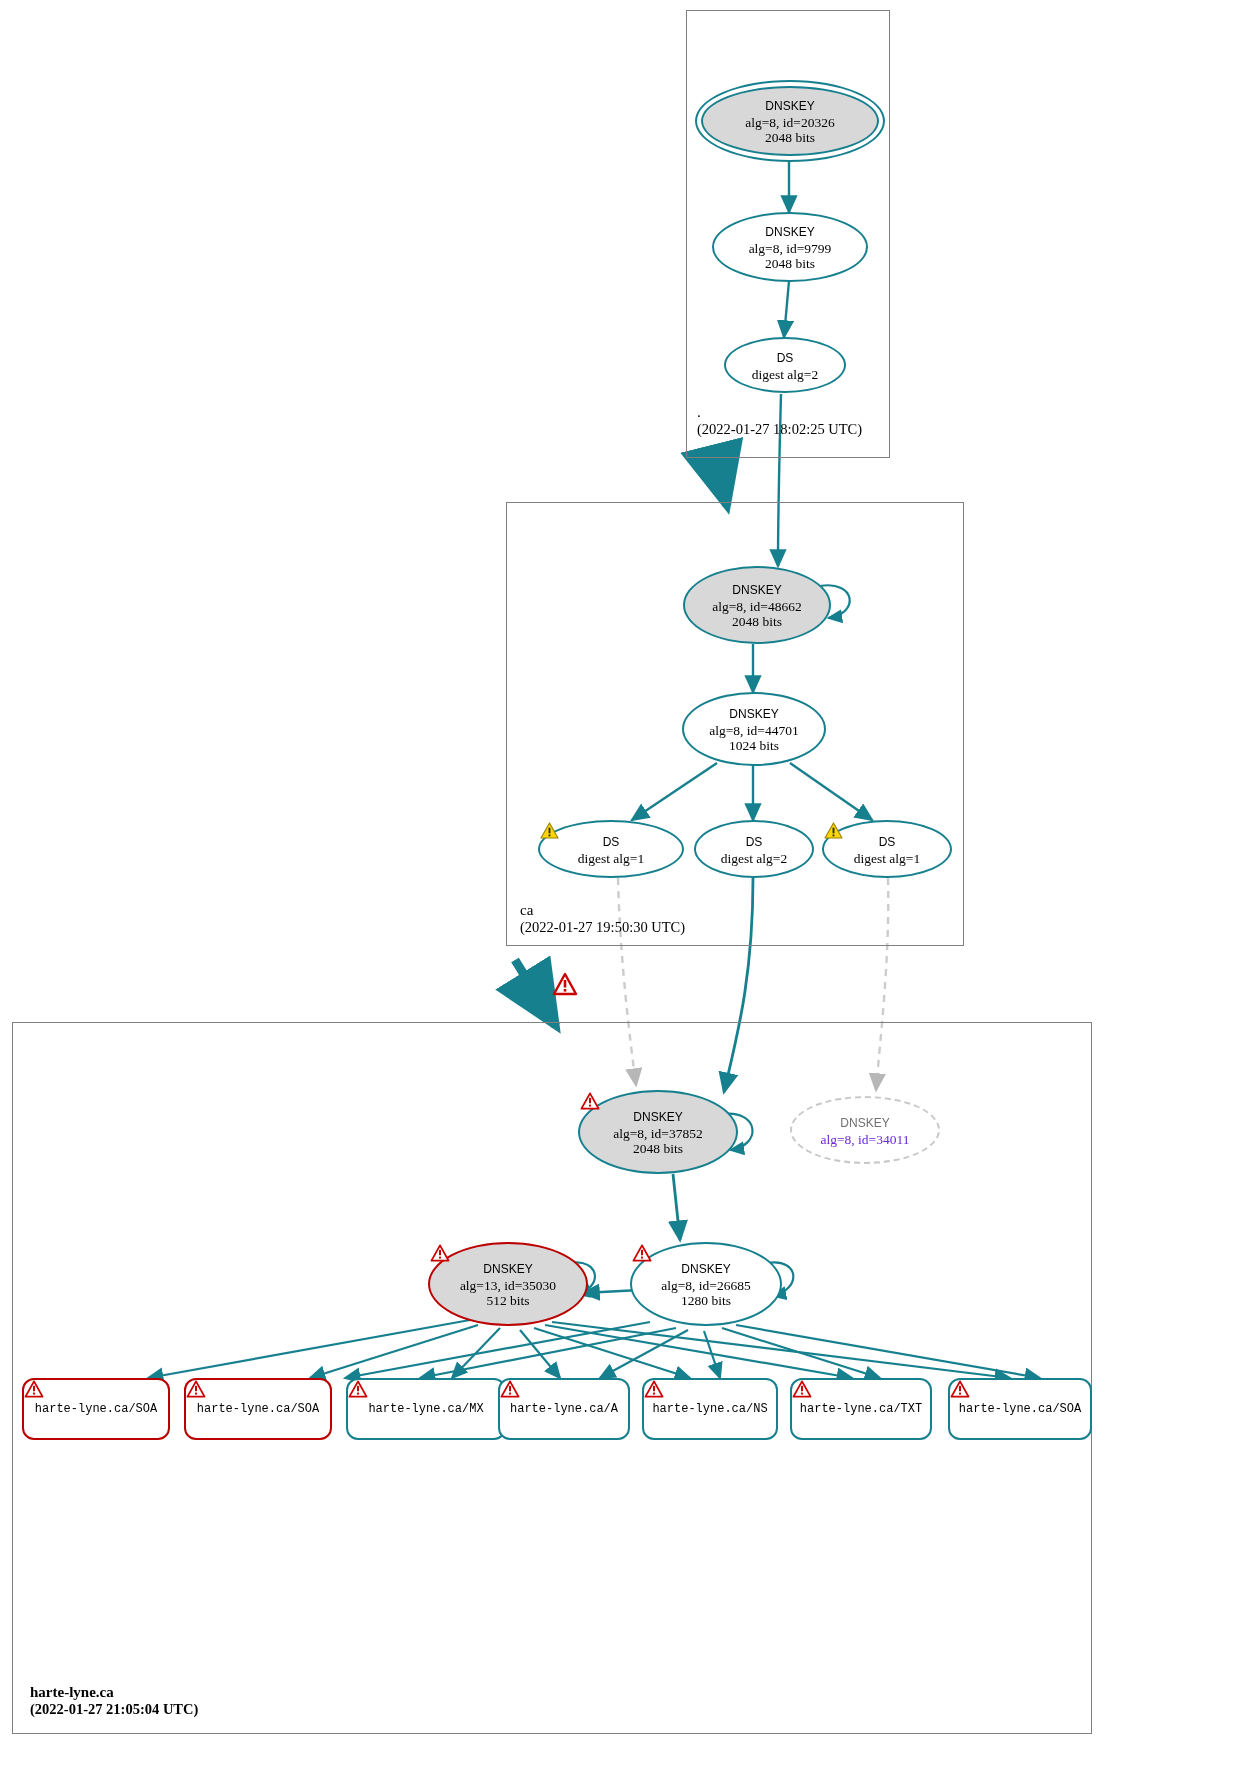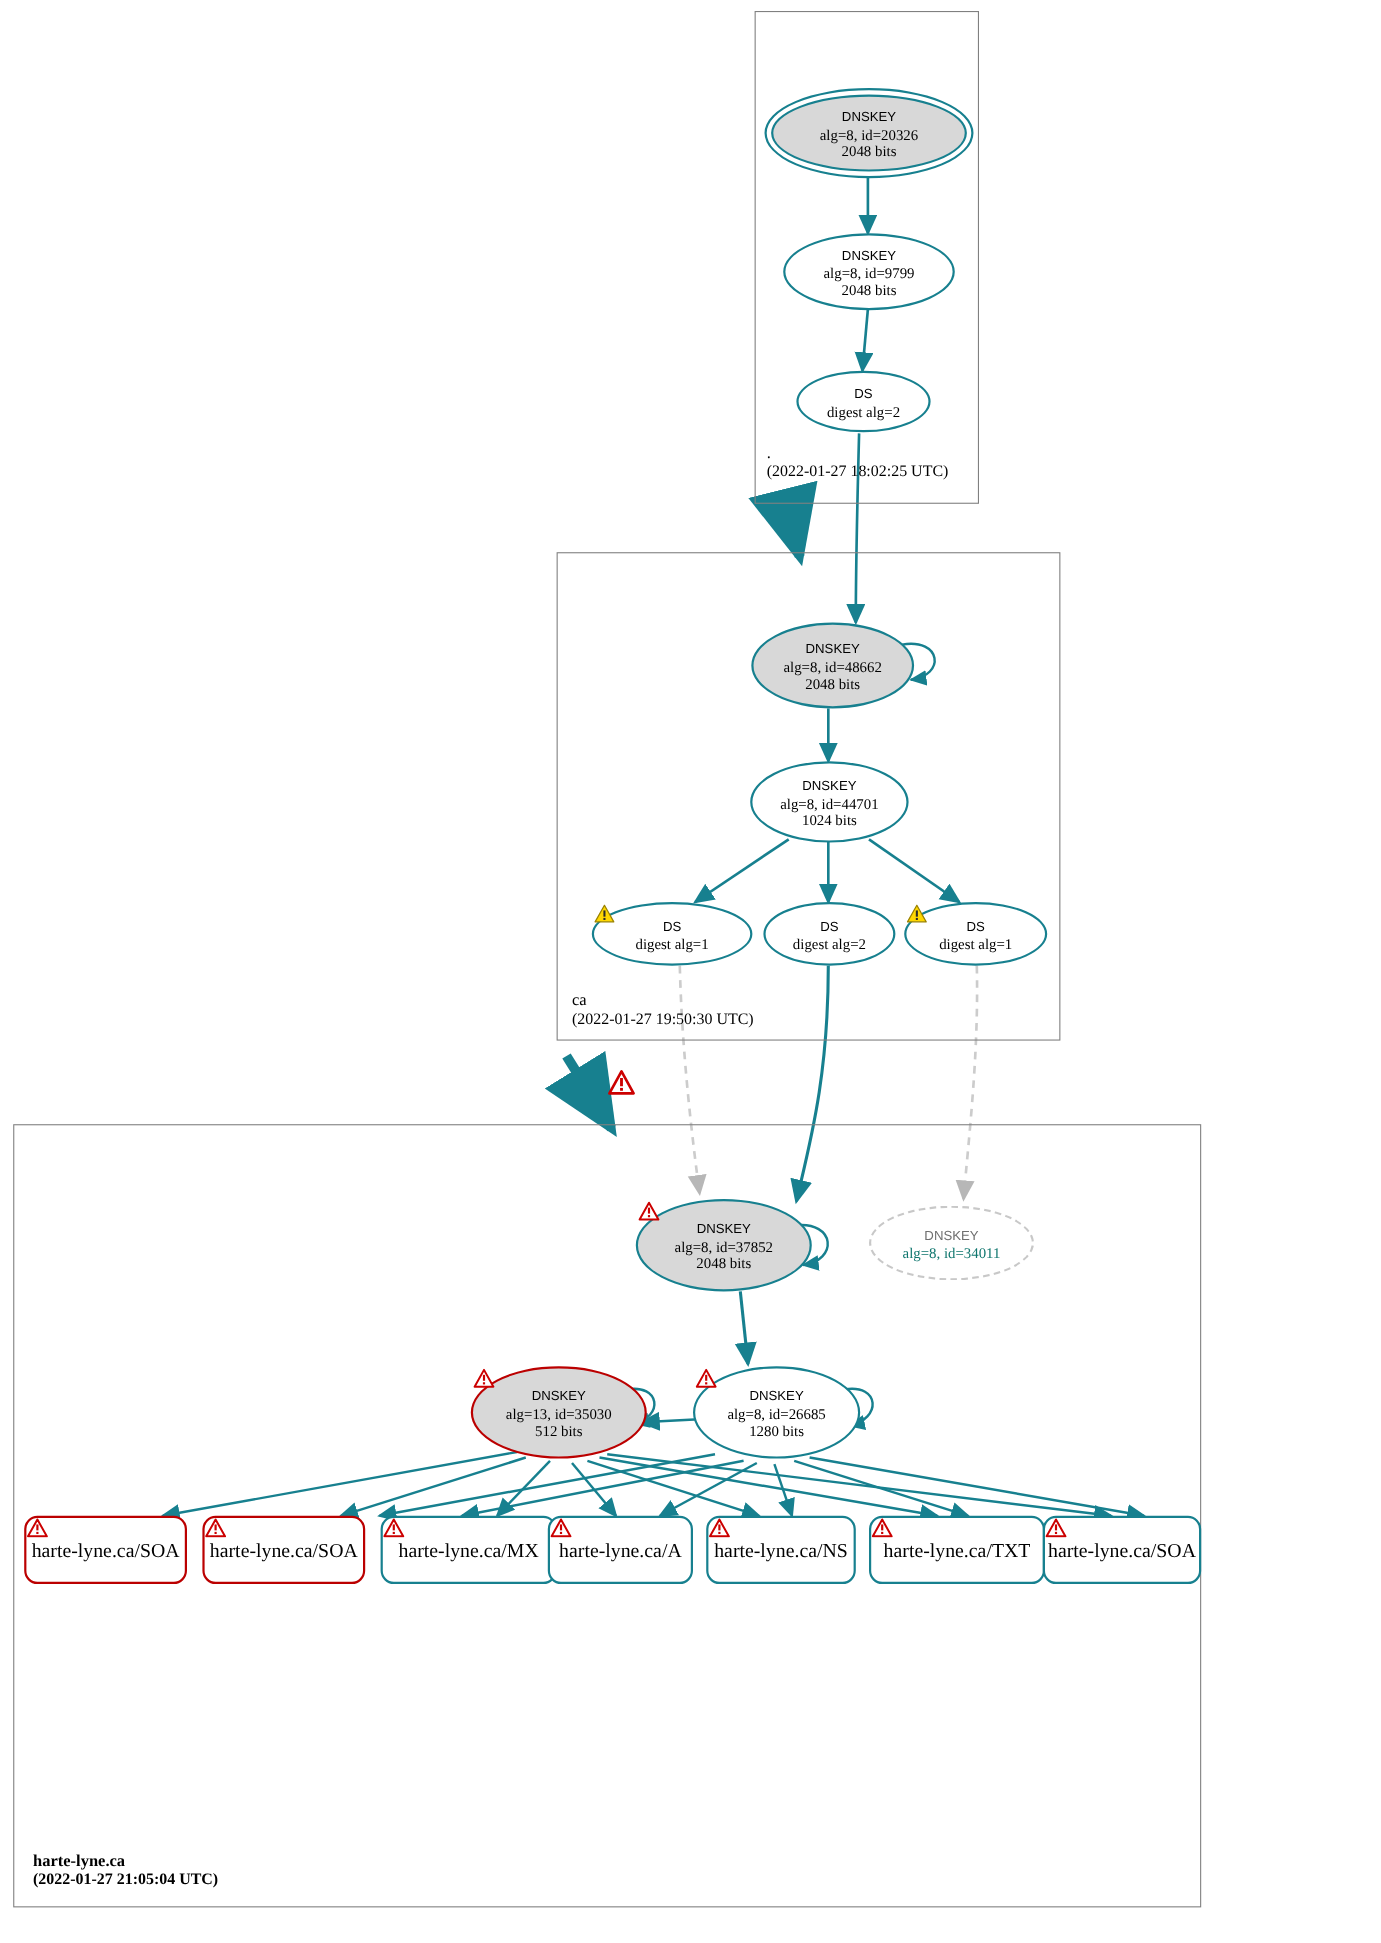--- a/index.html
+++ b/index.html
@@ -8,21 +8,21 @@
   svg{position:absolute;left:0;top:0;}
   .zone-box{position:absolute;border:1px solid #808080;background:transparent;box-sizing:border-box;}
   .zone-label{position:absolute;font-family:"Liberation Serif",serif;color:#000;white-space:nowrap;}
   .zone-name{font-size:15px;line-height:17px;}
   .zone-time{font-size:14.5px;line-height:17px;text-align:center;}
   .node{position:absolute;box-sizing:border-box;display:flex;flex-direction:column;align-items:center;justify-content:center;text-align:center;}
   .ell{border-radius:50%;}
   .n-title{font-family:"Liberation Sans",sans-serif;font-size:12px;line-height:18px;color:#000;display:flex;align-items:center;justify-content:center;gap:4px;white-space:nowrap;}
   .n-sub{font-family:"Liberation Serif",serif;font-size:13.5px;line-height:15px;color:#000000;white-space:nowrap;}
   .rrset{position:absolute;box-sizing:border-box;border-radius:12px;display:flex;flex-direction:column;align-items:center;justify-content:center;gap:1px;background:#fff;}
-  .rr-label{font-family:Liberation Serif, serif;font-size:18px;line-height:17px;color:#000;white-space:nowrap;}
+  .rr-label{font-family:Liberation Mono, monospace;font-size:12px;line-height:17px;color:#000;white-space:nowrap;}
   .warn{display:inline-block;vertical-align:middle;}
   .float-warn{position:absolute;}
 </style>
 </head>
 <body>
 
 <div id="canvas">
 
   <svg width="1255" height="1766">
     <defs>
@@ -194,21 +194,21 @@
       </svg>
     </div>
     <div class="n-sub">alg=8, id=37852</div>
     <div class="n-sub">2048 bits</div>
   </div>
 
   <div class="node ell" style="left:790px;top:1096px;width:150px;height:68px;border:2.2px dashed #c8c8c8;background:#fff;">
     <div class="n-title" style="color:#6f6f6f;">
       <span>DNSKEY</span>
     </div>
-    <div class="n-sub" style="color:#0f766e;">alg=8, id=34011</div>
+    <div class="n-sub" style="color:#6d28d9;">alg=8, id=34011</div>
   </div>
 
   <div class="node ell" style="left:428px;top:1242px;width:160px;height:84px;border:2.8px solid #bb0000;background:#d8d8d8;">
     <div class="n-title">
       <span>DNSKEY</span>
       <svg class="warn" width="20" height="18" viewBox="0 0 22 20">
         <path d="M11 1.5 L20.5 18.5 L1.5 18.5 Z" fill="#ffffff" stroke="#cc0000" stroke-width="2" stroke-linejoin="round"></path>
         <rect x="9.9" y="6.5" width="2.2" height="6" fill="#cc0000"></rect>
           <rect x="9.9" y="14" width="2.2" height="2.2" fill="#cc0000"></rect>
       </svg>
@@ -268,21 +268,21 @@
 
   <div class="rrset" style="left:642px;top:1378px;width:136px;height:62px;border:2.4px solid #17808f;">
     <div class="rr-label">harte-lyne.ca/NS</div>
     <svg class="warn" width="20" height="18" viewBox="0 0 22 20">
       <path d="M11 1.5 L20.5 18.5 L1.5 18.5 Z" fill="#ffffff" stroke="#cc0000" stroke-width="2" stroke-linejoin="round"></path>
       <rect x="9.9" y="6.5" width="2.2" height="6" fill="#cc0000"></rect>
         <rect x="9.9" y="14" width="2.2" height="2.2" fill="#cc0000"></rect>
     </svg>
   </div>
 
-  <div class="rrset" style="left:790px;top:1378px;width:160px;height:62px;border:2.4px solid #17808f;">
+  <div class="rrset" style="left:790px;top:1378px;width:142px;height:62px;border:2.4px solid #17808f;">
     <div class="rr-label">harte-lyne.ca/TXT</div>
     <svg class="warn" width="20" height="18" viewBox="0 0 22 20">
       <path d="M11 1.5 L20.5 18.5 L1.5 18.5 Z" fill="#ffffff" stroke="#cc0000" stroke-width="2" stroke-linejoin="round"></path>
       <rect x="9.9" y="6.5" width="2.2" height="6" fill="#cc0000"></rect>
         <rect x="9.9" y="14" width="2.2" height="2.2" fill="#cc0000"></rect>
     </svg>
   </div>
 
   <div class="rrset" style="left:948px;top:1378px;width:144px;height:62px;border:2.4px solid #17808f;">
     <div class="rr-label">harte-lyne.ca/SOA</div>

